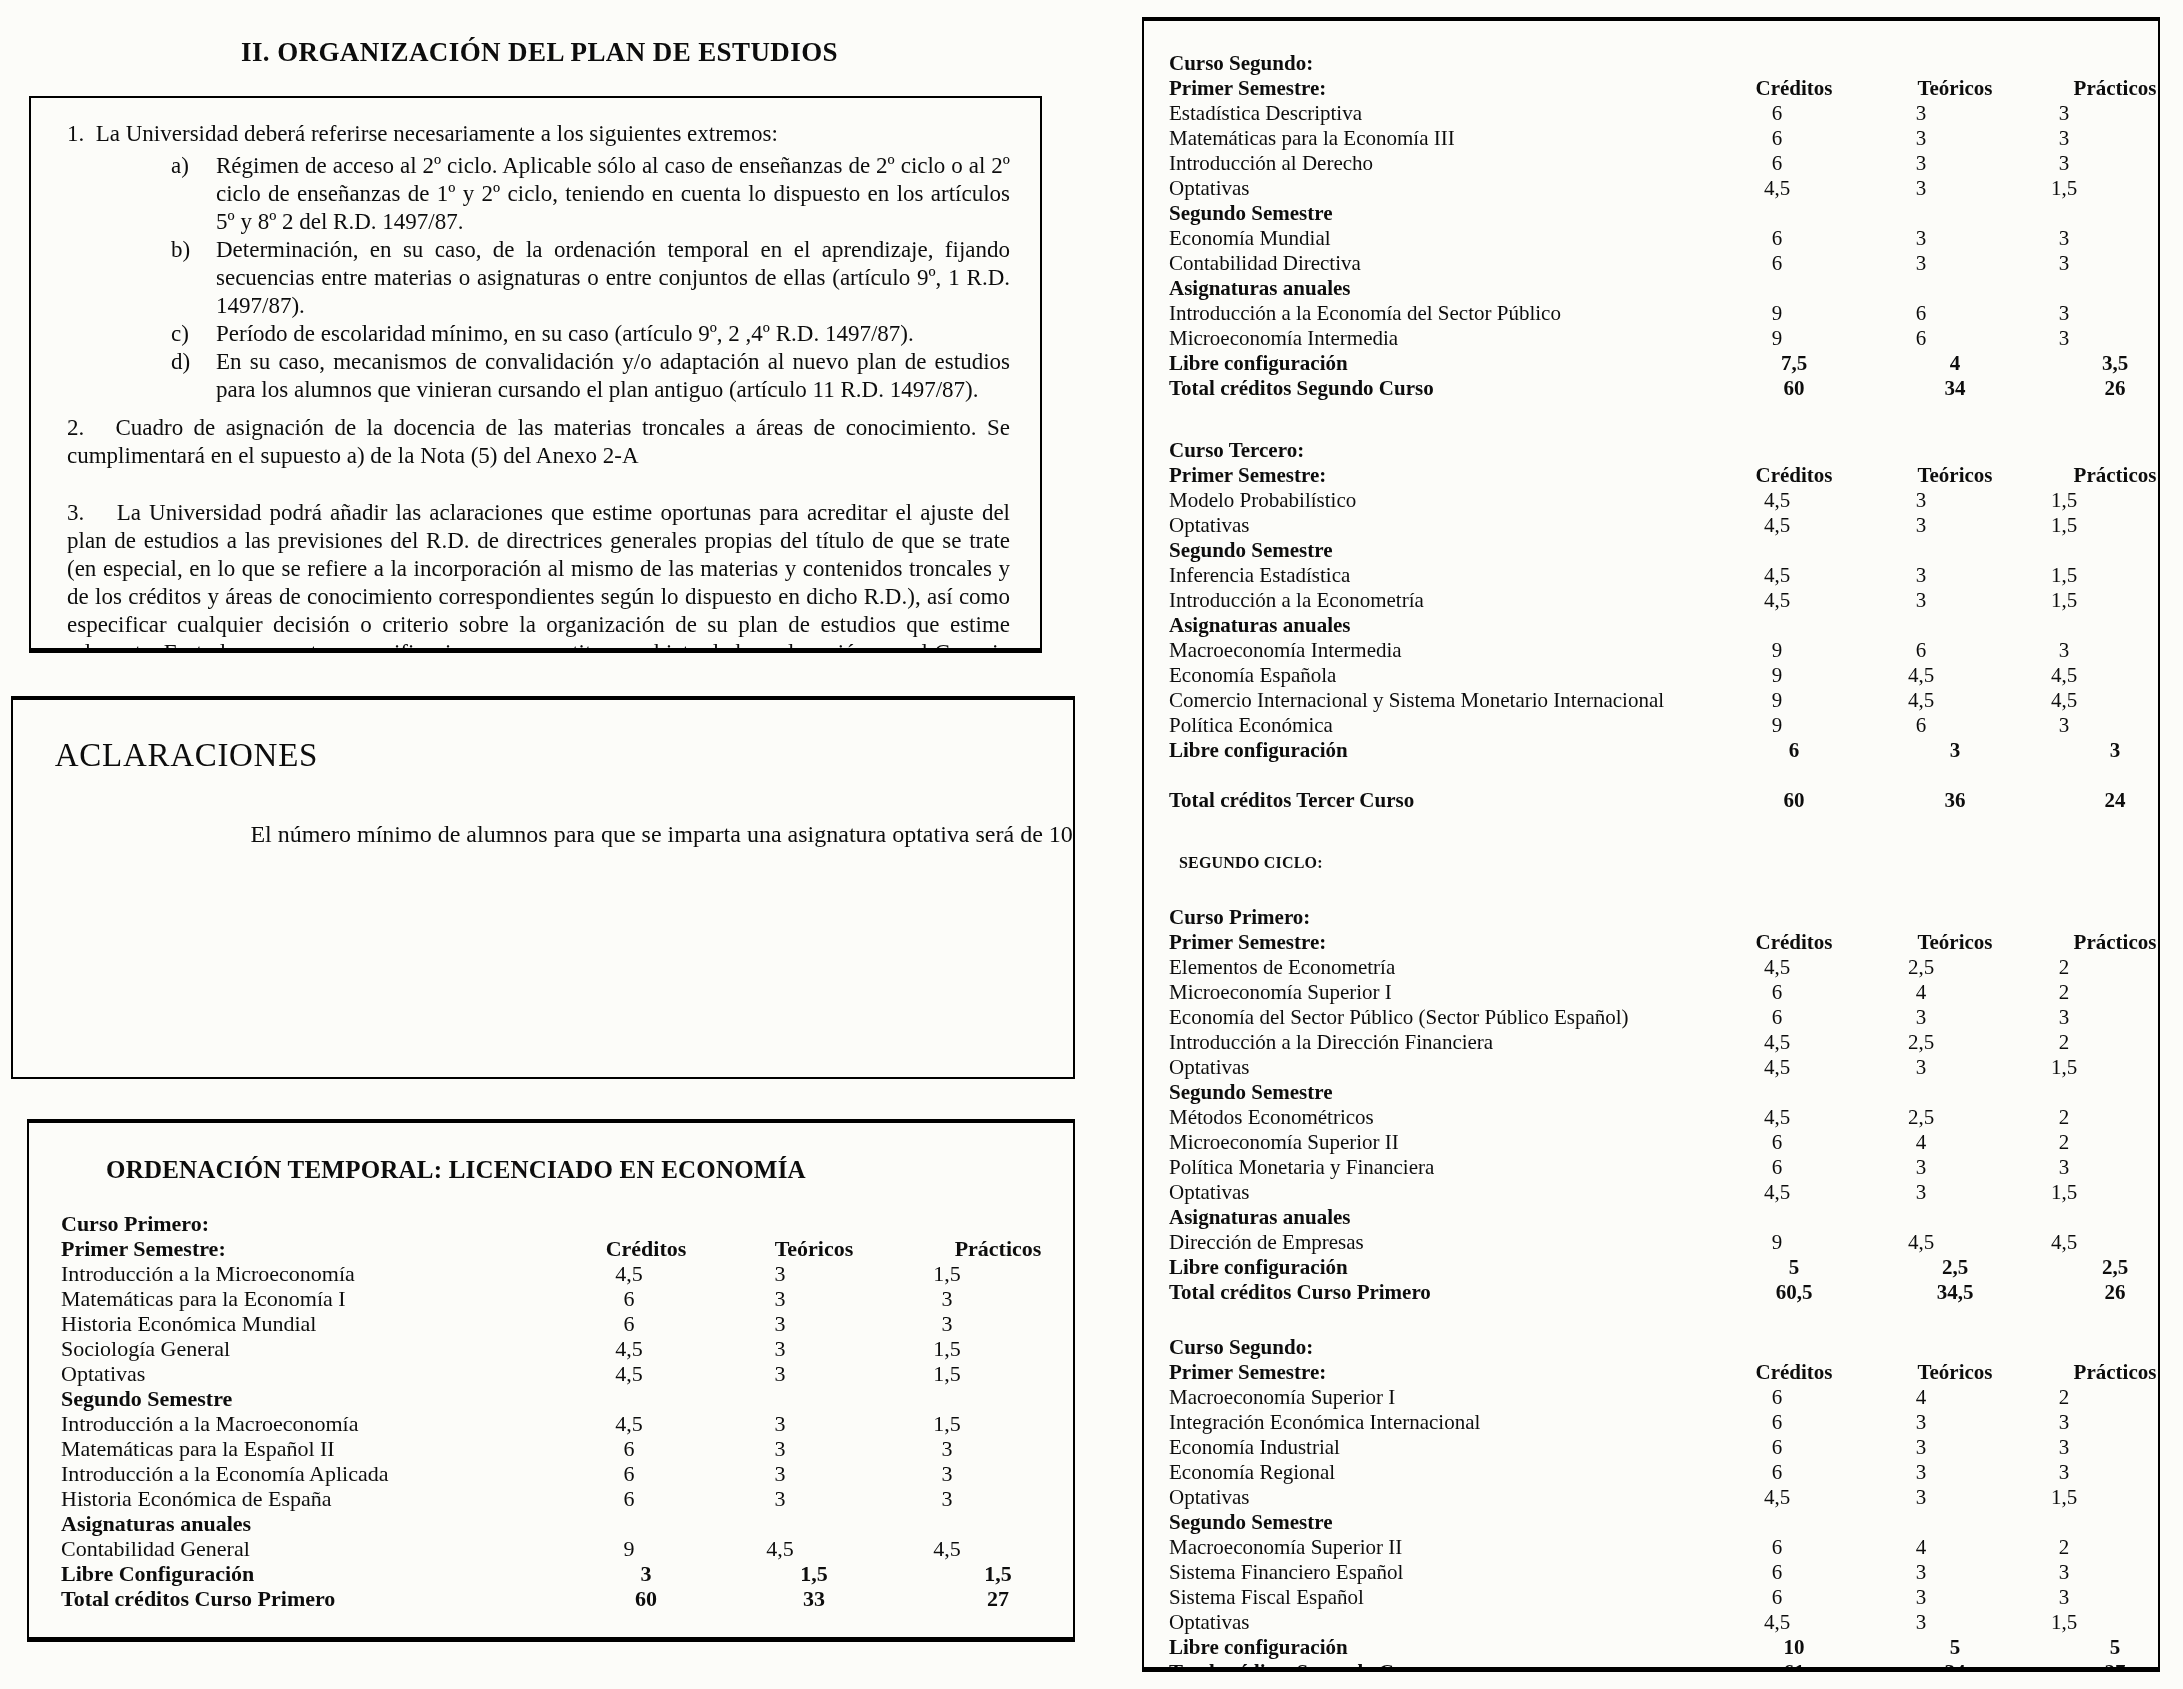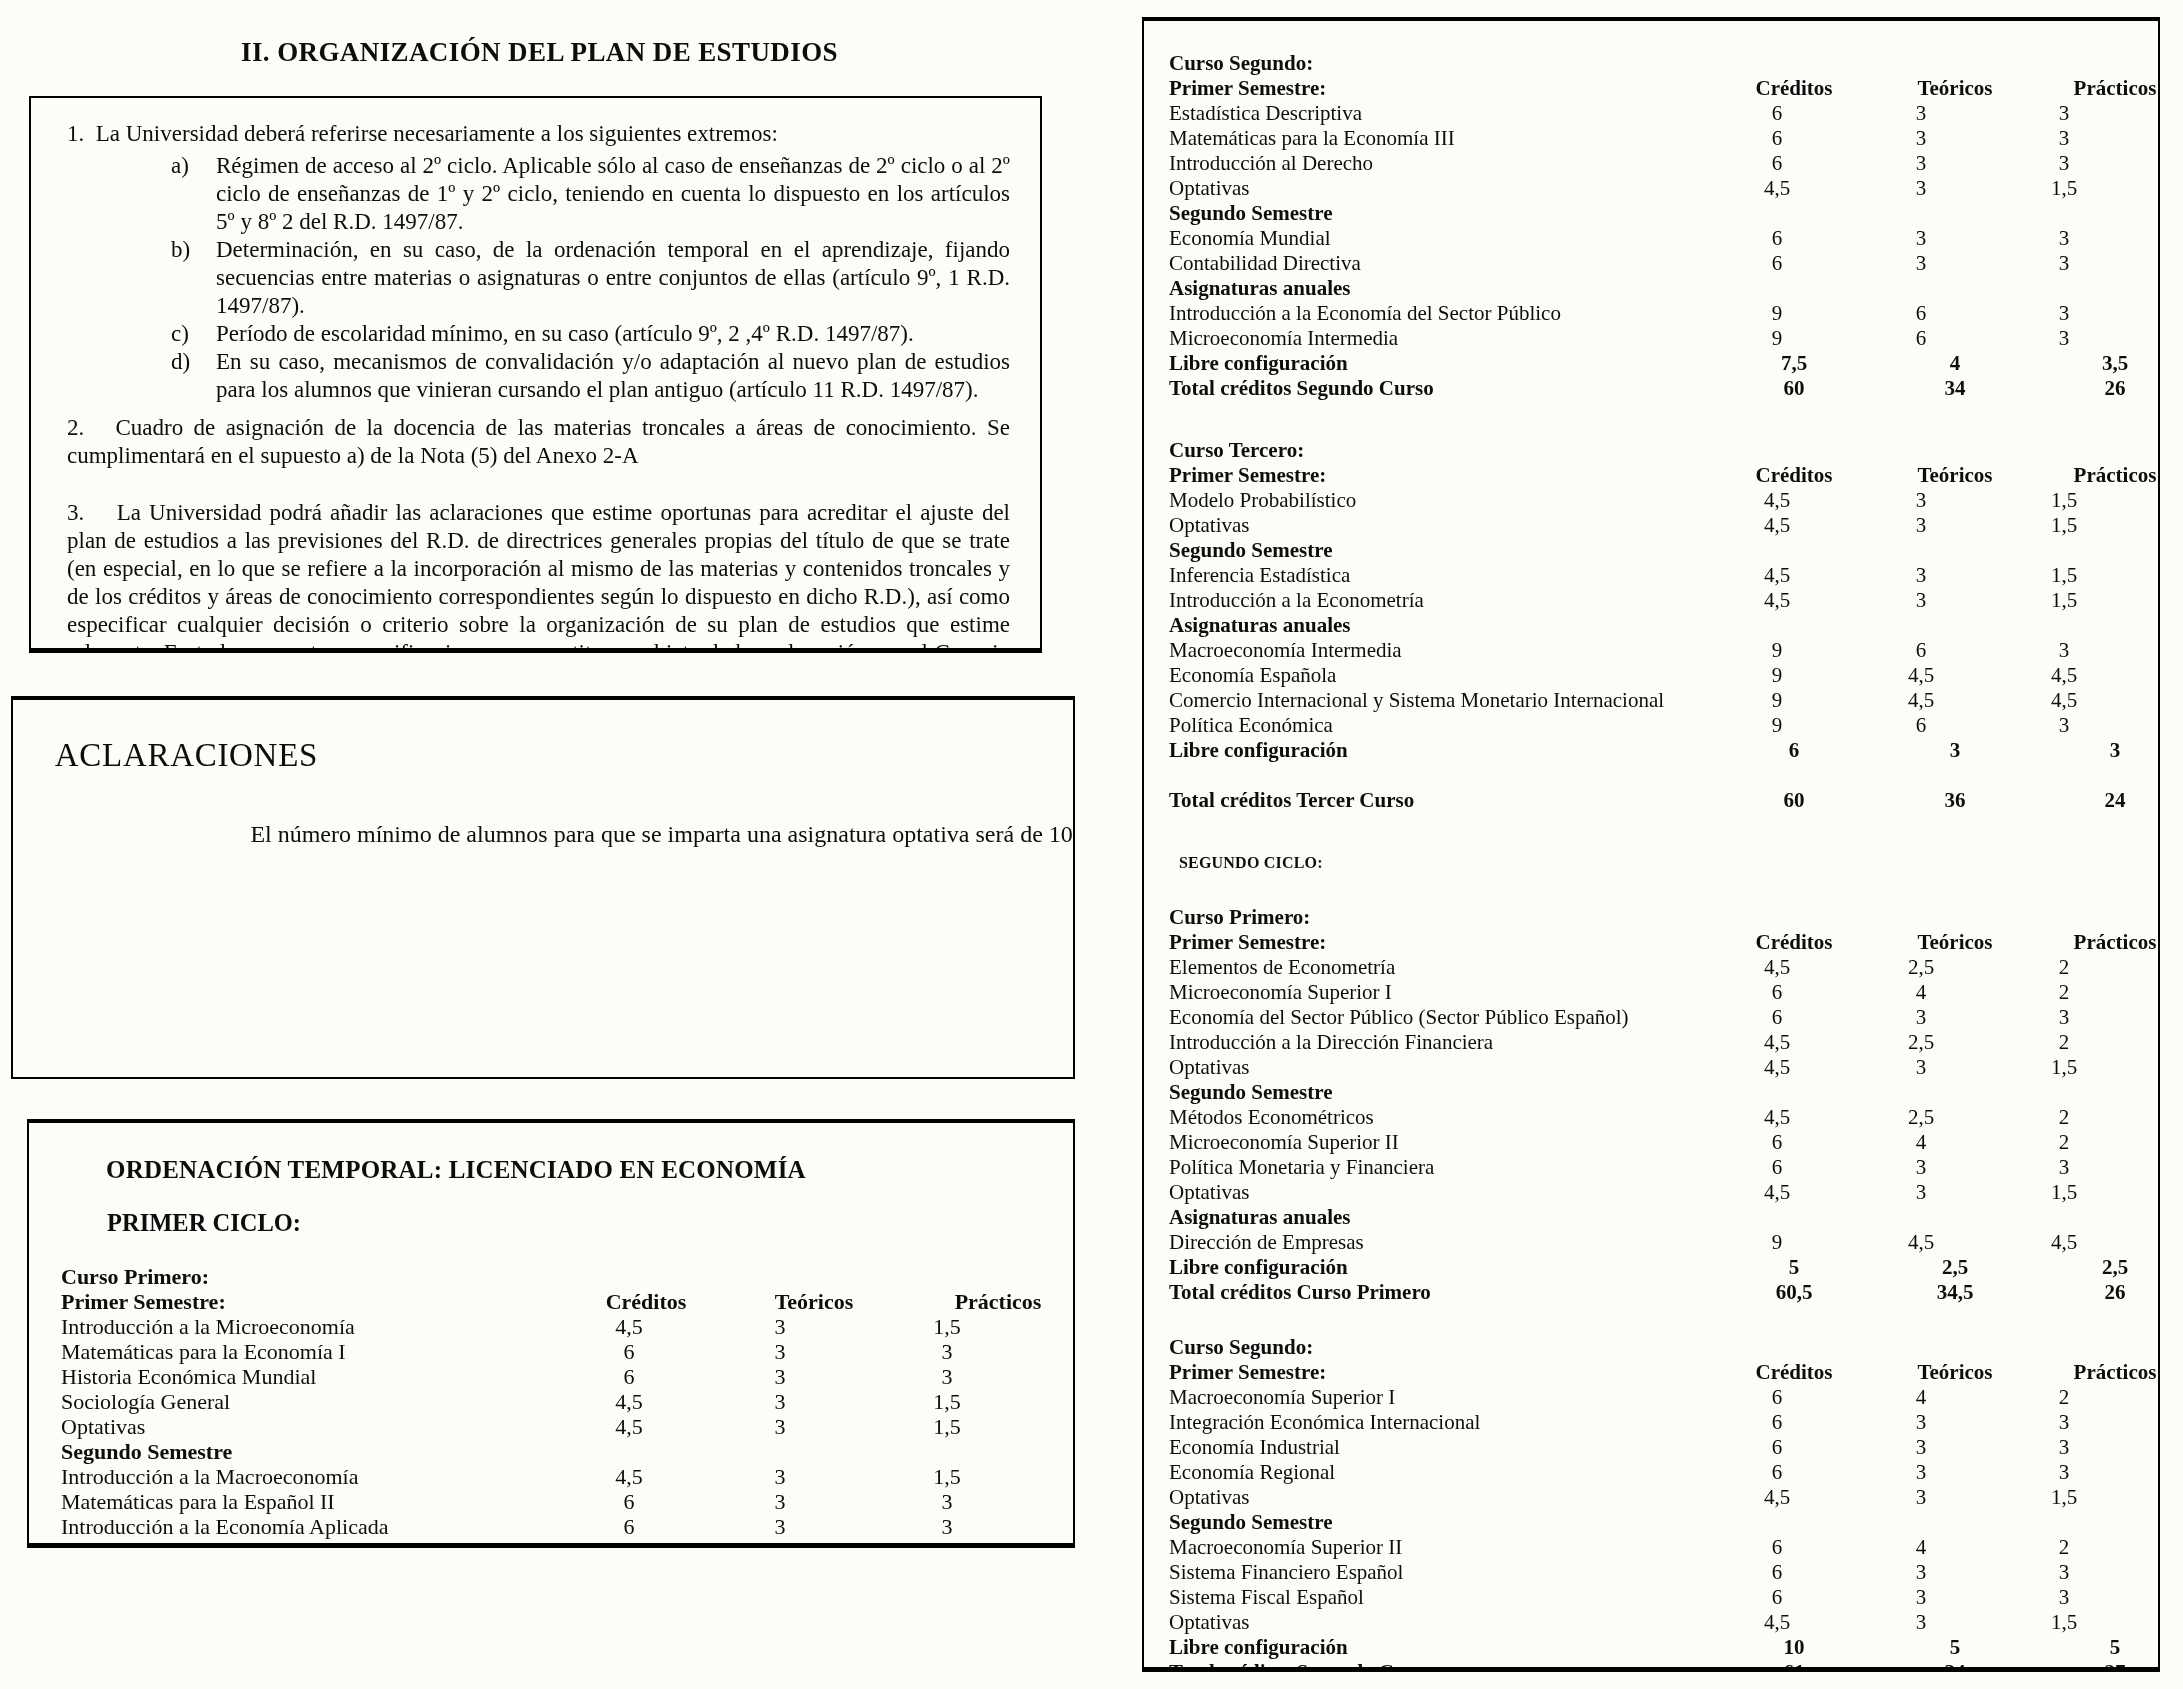--- a/index.html
+++ b/index.html
@@ -26,21 +26,21 @@
   .sub-item { display:flex; margin-left:104px; font-size:23px; line-height:28px; }
   .sub-item .marker { flex:none; width:45px; }
   .sub-item .sub-text { flex:1; text-align:justify; }
 
   
   .box2 { left:10.8px; top:696px; width:1064px; height:383px; border-top-width:4.3px; }
   .acl-heading { margin:37px 8px 0 42px; font-size:33px; letter-spacing:0.7px; }
   .acl-body { margin:47px 0 0 17.3px; font-size:24px;text-align:right; }
 
   
-  .box3 { left:27px; top:1119px; width:1048px; height:429px; padding:33px 29px 0 32px; border-top-width:4.3px; border-bottom-width:5.8px; }
+  .box3 { left:27px; top:1119px; width:1048px; height:523px; padding:33px 29px 0 32px; border-top-width:4.3px; border-bottom-width:5.8px; }
   .ord-title { font-weight:bold; font-size:25px; margin-left:45px; letter-spacing:0.2px; }
   .ord-cycle { font-weight:bold; font-size:24.5px; margin:24.5px 0 0 46px; }
   .table-left { margin-top:27px; }
   .table-left .trow { grid-template-columns:496px 144px 158px 176px; line-height:25px; font-size:22px; }
 
   
   .box-right { left:1142px; top:17.3px; width:1018px; height:1655px; padding:30px 20px 0 25px; border-top-width:4.3px; border-bottom-width:5px; }
   .table-right .trow { grid-template-columns:536px 144px 144px 142px; line-height:25px; font-size:21px; }
 
   
@@ -80,21 +80,20 @@
     <p class="req-item3">3.    La Universidad podrá añadir las aclaraciones que estime oportunas para acreditar el ajuste del plan de estudios a las previsiones del R.D. de directrices generales propias del título de que se trate (en especial, en lo que se refiere a la incorporación al mismo de las materias y contenidos troncales y de los créditos y áreas de conocimiento correspondientes según lo dispuesto en dicho R.D.), así como especificar cualquier decisión o criterio sobre la organización de su plan de estudios que estime relevante. En todo caso estas especificaciones no constituyen objeto de homologación por el Consejo de Universidades.</p>
   </div>
 
   <div class="box box2">
     <div class="acl-heading">ACLARACIONES</div>
     <div class="acl-body">El número mínimo de alumnos para que se imparta una asignatura optativa será de 10</div>
   </div>
 
   <div class="box box3">
     <div class="ord-title">ORDENACIÓN TEMPORAL: LICENCIADO EN ECONOMÍA</div>
-    <div class="ord-cycle">PRIMER CICLO:</div>
     <div class="table-left">
         <div class="trow title">
           <div class="c-label">Curso Primero:</div>
           <div class="c-num"></div>
           <div class="c-num"></div>
           <div class="c-num"></div>
         </div>
         <div class="trow header">
           <div class="c-label">Primer Semestre:</div>
           <div class="c-num">Créditos</div>

